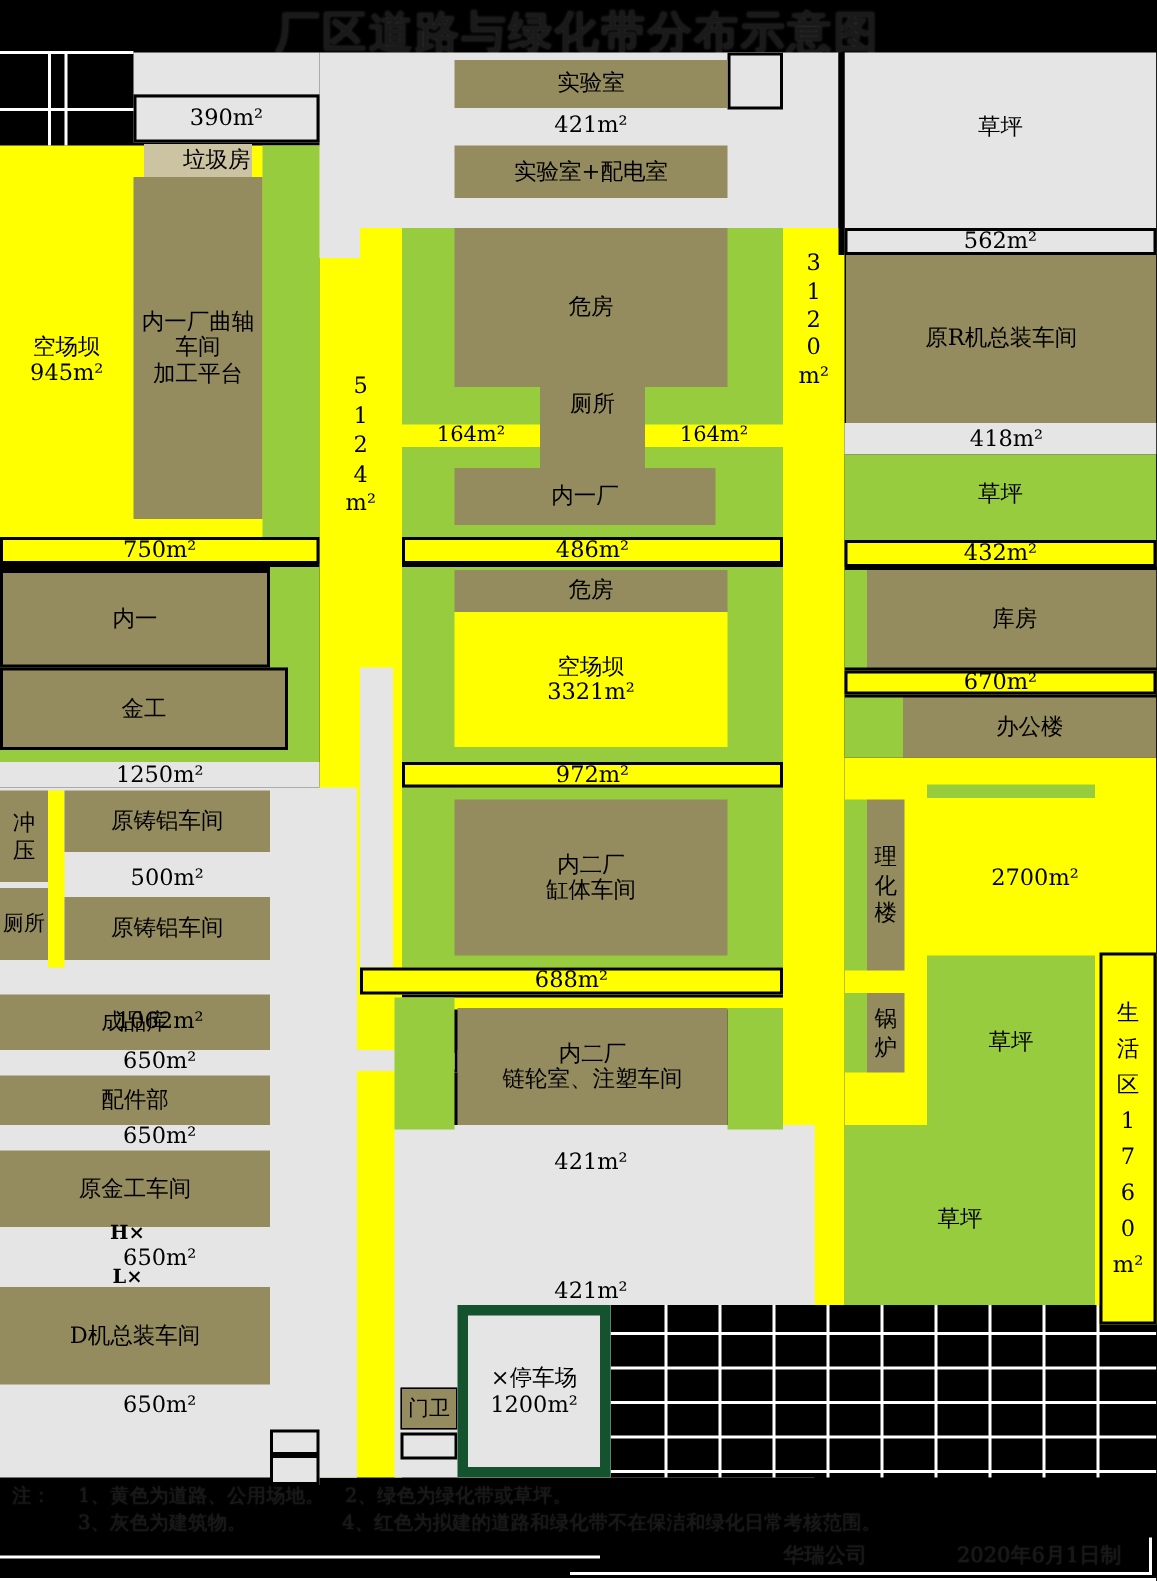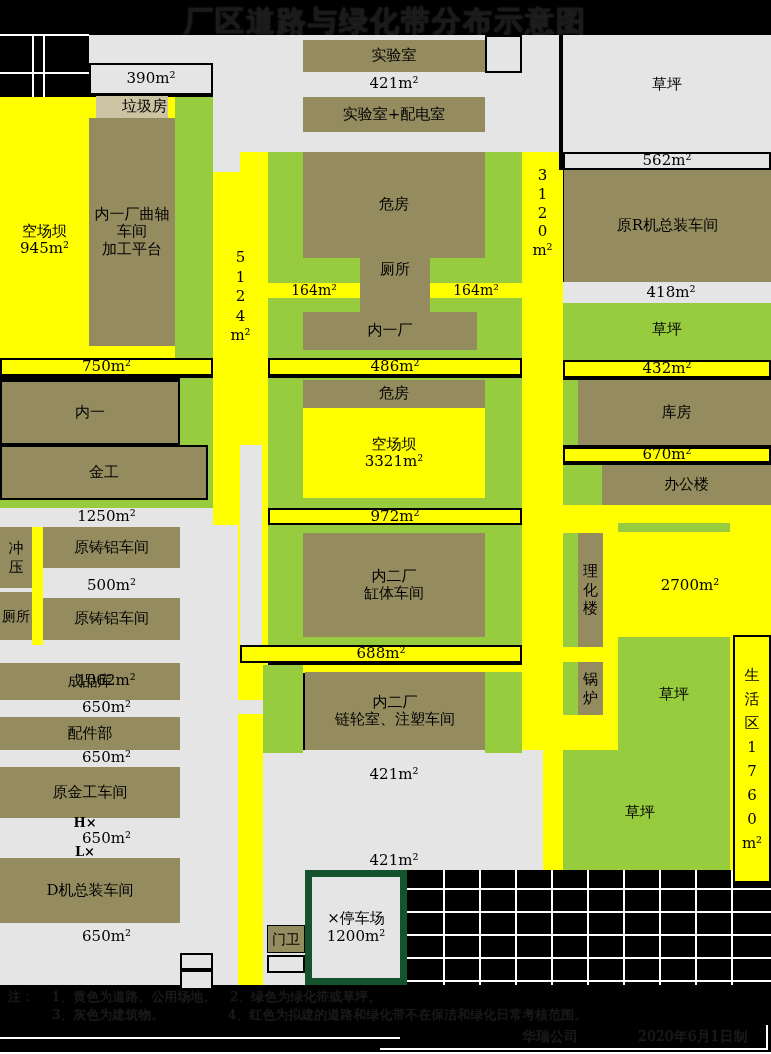--- a/index.html
+++ b/index.html
@@ -90,21 +90,21 @@
   <div class="b olive lbl" style="left:89px;top:118px;width:86px;height:228px">内一厂曲轴
 车间
 加工平台</div>
   <div class="b olive lbl" style="left:303px;top:40px;width:182px;height:32px">实验室</div>
   <div class="b olive lbl" style="left:303px;top:97px;width:182px;height:35px">实验室+配电室</div>
   <div class="b olive lbl" style="left:303px;top:152px;width:182px;height:106px">危房</div>
   <div class="b olive lbl top" style="left:360px;top:258px;width:70px;height:54px">厕所</div>
   <div class="b olive lbl" style="left:303px;top:312px;width:174px;height:38px">内一厂</div>
   <div class="b olive lbl" style="left:564px;top:170px;width:207px;height:112px">原R机总装车间</div>
   <div class="b olive lbl bordered" style="left:0;top:380px;width:180px;height:65px">内一</div>
-  <div class="b olive lbl bordered" style="left:0;top:445px;width:208px;height:55px">金工</div>
+  <div class="b olive lbl bordered" style="left:0;top:445px;width:192px;height:55px">金工</div>
   <div class="b olive lbl" style="left:303px;top:380px;width:182px;height:28px">危房</div>
   <div class="b yellow lbl" style="left:303px;top:408px;width:182px;height:90px">空场坝
 3321m²</div>
   <div class="b olive lbl" style="left:303px;top:533px;width:182px;height:104px">内二厂
 缸体车间</div>
   <div class="b olive lbl" style="left:578px;top:380px;width:197px;height:65px">库房</div>
   <div class="b olive lbl" style="left:602px;top:465px;width:169px;height:40px">办公楼</div>
   <div class="b olive lbl v8" style="left:578px;top:533px;width:25px;height:114px">理
 化
 楼</div>

